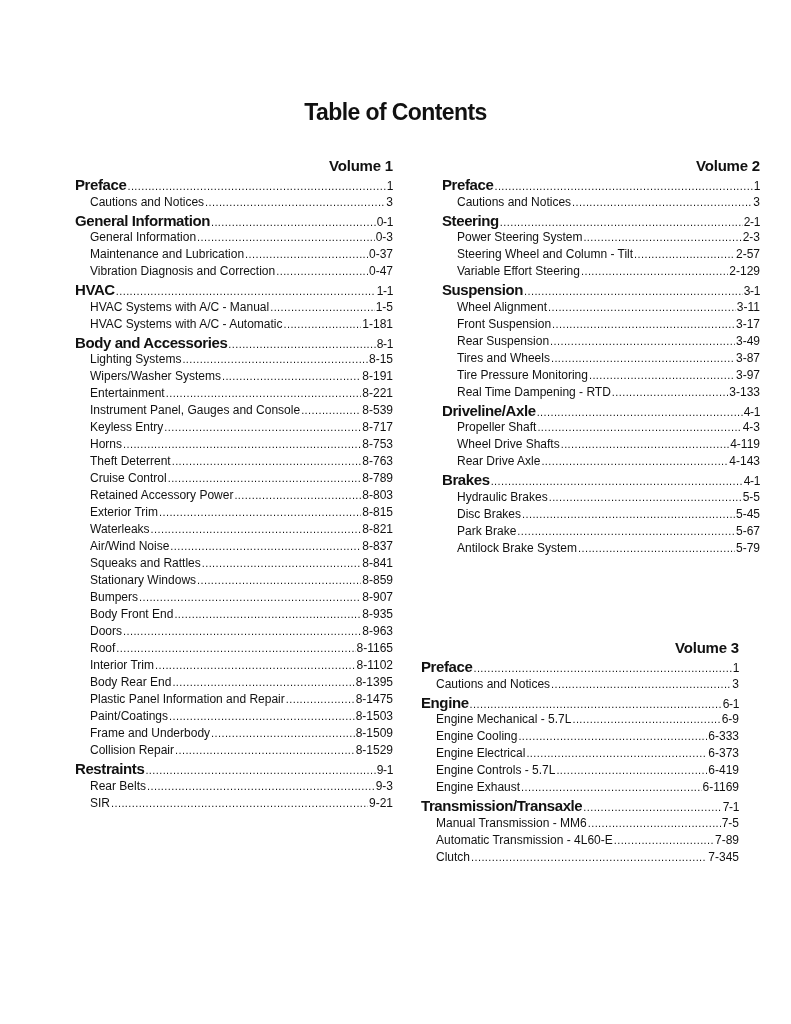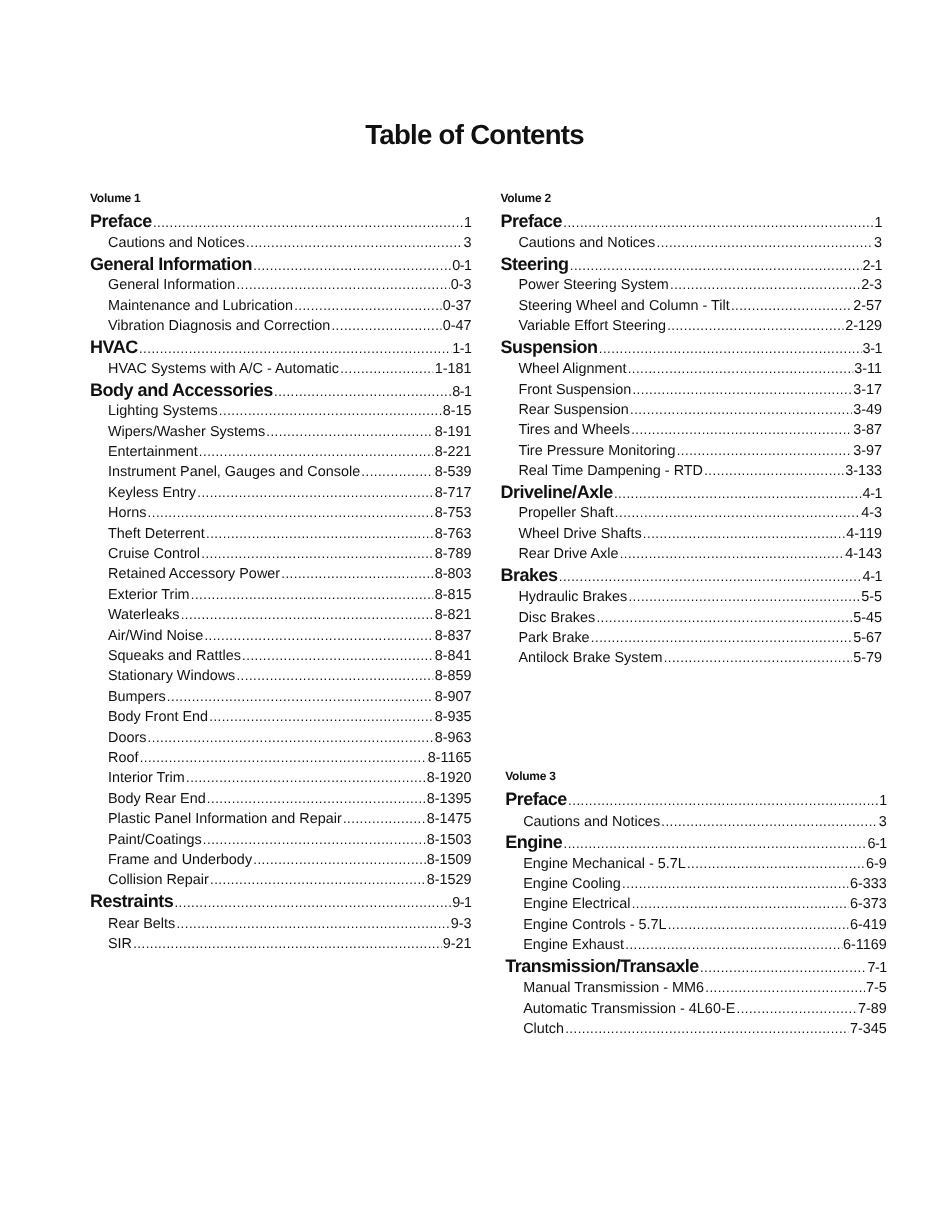--- a/index.html
+++ b/index.html
@@ -1,22 +1,22 @@
 <!DOCTYPE html>
 <html><head>
 <meta charset="utf-8">
 <style>
   html, body { margin:0; padding:0; background:#ffffff; }
   body { width:791px; height:1024px; position:relative; overflow:hidden; font-family:"Liberation Sans", sans-serif; color:#111; }
   .title { position:absolute; top:99px; left:0; width:791px; text-align:center; font-size:23px; font-weight:bold; letter-spacing:-0.6px; }
   .col { position:absolute; width:318px; }
   .col.left { left:75px; top:155px; }
-  .col.right { left:417px; top:155px; }
+  .col.right { left:442px; top:155px; }
   .col.right3 { left:421px; top:637px; }
-  .vol { text-align:left; font-size:10px; font-weight:bold; height:21px; line-height:21px; letter-spacing:-0.2px; }
+  .vol { text-align:right; font-size:15px; font-weight:bold; height:21px; line-height:21px; letter-spacing:-0.2px; }
   .row { display:flex; align-items:baseline; white-space:nowrap; overflow:hidden; }
   .row.h { height:18.5px; font-size:15px; font-weight:bold; letter-spacing:-0.4px; }
   .row.s { height:17px; font-size:12px; padding-left:15px; }
   .lbl { flex:0 0 auto; }
   .dots { flex:1 1 auto; overflow:hidden; margin:0 1px; }
   .dots::after { content:"............................................................................................................................................................"; font-size:11px; font-weight:normal; letter-spacing:0.4px; }
   .pg { flex:0 0 auto; font-size:12px; font-weight:normal; }
 </style>
 </head>
 <body>
@@ -54,20 +54,25 @@
       <span class="lbl">Vibration Diagnosis and Correction</span>
       <span class="dots"></span>
       <span class="pg">0-47</span>
     </div>
     <div class="row h">
       <span class="lbl">HVAC</span>
       <span class="dots"></span>
       <span class="pg">1-1</span>
     </div>
     <div class="row s">
+      <span class="lbl">HVAC Systems with A/C - Manual</span>
+      <span class="dots"></span>
+      <span class="pg">1-5</span>
+    </div>
+    <div class="row s">
       <span class="lbl">HVAC Systems with A/C - Automatic</span>
       <span class="dots"></span>
       <span class="pg">1-181</span>
     </div>
     <div class="row h">
       <span class="lbl">Body and Accessories</span>
       <span class="dots"></span>
       <span class="pg">8-1</span>
     </div>
     <div class="row s">
@@ -156,21 +161,21 @@
       <span class="pg">8-963</span>
     </div>
     <div class="row s">
       <span class="lbl">Roof</span>
       <span class="dots"></span>
       <span class="pg">8-1165</span>
     </div>
     <div class="row s">
       <span class="lbl">Interior Trim</span>
       <span class="dots"></span>
-      <span class="pg">8-1920</span>
+      <span class="pg">8-1102</span>
     </div>
     <div class="row s">
       <span class="lbl">Body Rear End</span>
       <span class="dots"></span>
       <span class="pg">8-1395</span>
     </div>
     <div class="row s">
       <span class="lbl">Plastic Panel Information and Repair</span>
       <span class="dots"></span>
       <span class="pg">8-1475</span>

